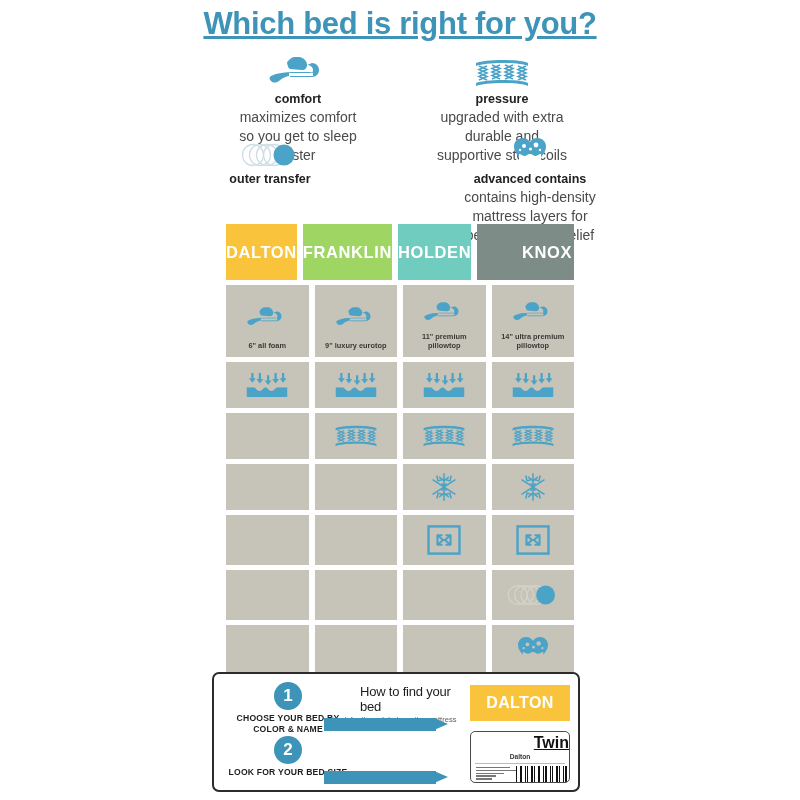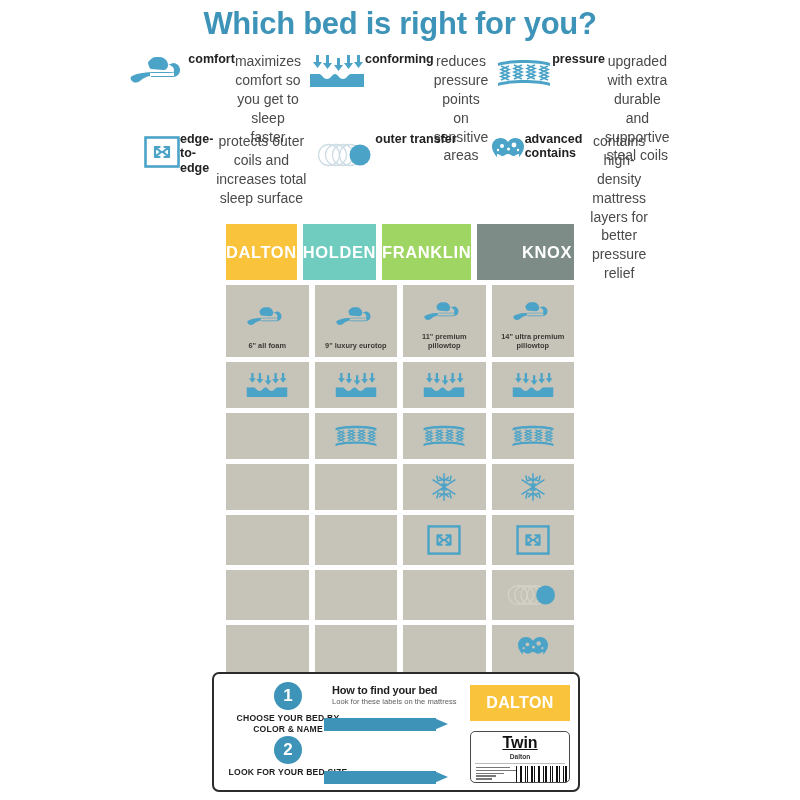--- a/index.html
+++ b/index.html
@@ -11,30 +11,31 @@
   }
   #page { position: relative; width: 800px; height: 800px; }
 
   
   .title {
     position: absolute; top: 6px; left: 0; width: 800px;
     text-align: center;
     font-size: 31px; font-weight: bold;
     color: #3E94B8;
     letter-spacing: -0.3px;
+    text-decoration: underline;
   }
 
   
   .feat-row { position: absolute; display: flex; justify-content: center; }
   .feat-row.r1 { top: 52px; left: 196px; width: 408px; }
   .feat-row.r2 { top: 132px; left: 140px; width: 520px; }
 
   .feat {
     flex: 1 1 0;
-    display: flex; flex-direction: row; 
+    display: flex; flex-direction: column; align-items: center;
     padding: 0 4px;
   }
   .feat .glyph {
     height: 36px; display: flex; align-items: flex-end; justify-content: center;
     margin-bottom: 4px;
   }
   .feat .f-name {
     font-size: 12.5px; font-weight: bold; color: #222; line-height: 1.15;
     margin-bottom: 2px;
   }
@@ -87,21 +88,21 @@
     background: #3E94B8; color: #fff;
     font-size: 17px; font-weight: bold;
     display: flex; align-items: center; justify-content: center;
     margin-bottom: 3px;
   }
   .step-label {
     font-size: 8.6px; font-weight: bold; color: #1d1d1d;
     text-align: center; line-height: 1.25; letter-spacing: 0.2px;
   }
   .panel-head { position: absolute; left: 118px; top: 10px; width: 140px; }
-  .panel-title { font-size: 11px; font-weight: bold; color: #1d1d1d; letter-spacing: -0.2px; }
+  .panel-title { font-size: 13px; font-weight: normal; color: #1d1d1d; letter-spacing: -0.2px; margin-left: 28px; }
   .panel-sub { font-size: 7.6px; color: #5d5d5d; margin-top: 1px; }
 
   .arrow { position: absolute; height: 13px; }
   .arrow.a1 { left: 110px; top: 44px; width: 128px; }
   .arrow.a2 { left: 110px; top: 97px; width: 128px; }
   .arrow .bar { position:absolute; left:0; top:0; height:13px; width: 112px; background:#3E94B8; }
   .arrow .tip {
     position:absolute; left:110px; top:0; width:0; height:0;
     border-top: 6.5px solid transparent; border-bottom: 6.5px solid transparent;
     border-left: 14px solid #3E94B8;
@@ -110,21 +111,21 @@
   .tag-brand {
     position: absolute; left: 256px; top: 11px; width: 100px; height: 36px;
     background: #F9C33C; display:flex; align-items:center; justify-content:center;
     font-size: 16px; font-weight: bold; color: #ffffff; letter-spacing: 0.4px;
   }
   .tag-label {
     position: absolute; left: 256px; top: 57px; width: 100px; height: 52px;
     background: #ffffff; border: 1px solid #4a4a4a; border-radius: 5px;
     overflow: hidden;
   }
-  .tag-size { text-align:center; font-size: 16px; font-weight: bold; color:#111; margin-top: 2px; text-decoration: underline; }
+  .tag-size { text-align:right; font-size: 16px; font-weight: bold; color:#111; margin-top: 2px; text-decoration: underline; }
   .tag-name { text-align:center; font-size: 6.6px; font-weight: bold; color:#333; margin-top: 1px; }
   .tag-sep { height:1px; background:#bbb; margin: 3px 4px 2px; }
   .tag-bottom { display:flex; justify-content:space-between; padding: 0 5px; }
   .tag-fine { display:flex; flex-direction:column; gap:1.4px; padding-top: 1px; }
   .tag-fine i { display:block; height:1.4px; background:#777; }
   .barcode { display:flex; gap:1px; align-items:flex-end; height: 17px; }
   .barcode i { display:block; width:1px; height:17px; background:#111; }
   .barcode i.w { width:2px; }
   .barcode i.g { background:transparent; }
 
@@ -146,37 +147,20 @@
           <path d="M22 6c-2 0-4 1-4 3 0 2 2 3 4 3l6 .5c2 0 3-1.5 3-3 0-2-2-3.5-4-3.5z" fill="#4BA3C7"></path>
           <path d="M38 11c3 0 6 2 6 5s-2 5-5 5H24c-2 0-3 1-3 2h22c4 0 7-3 7-7s-3-7-7-7z" fill="#4BA3C7"></path>
           <path d="M2 22c6-3 14-4 22-4h16c3 0 5 1 5 2 0 1-2 2-5 2H22c-5 0-9 2-12 5-3 2-6 2-8 0-2-2-2-4 0-5z" fill="#4BA3C7"></path>
           <path d="M20 19h24v3H20z" fill="#ffffff"></path>
         </svg>
       </div>
       <div class="f-name">comfort</div>
       <div class="f-desc">maximizes comfort so you get to sleep faster</div>
     </div>
 
-    <div class="feat">
-      <div class="glyph">
-        <svg width="56" height="34" viewBox="0 0 56 34">
-          <g fill="#4BA3C7">
-            <path d="M7 1h3v7h3l-4.5 6L4 8h3z"></path>
-            <path d="M17 1h3v8h3l-4.5 6L14 9h3z"></path>
-            <path d="M28 4h3v7h3l-4.5 6L25 11h3z"></path>
-            <path d="M38 1h3v8h3l-4.5 6L35 9h3z"></path>
-            <path d="M48 1h3v7h3l-4.5 6L45 8h3z"></path>
-          </g>
-          <path d="M1 20h54v13H1z" fill="#4BA3C7"></path>
-          <path d="M1 20c4 0 6 0 9 0 3 0 4 5 8 5s5-5 8-5 4 5 8 5 5-5 8-5c3 0 8 0 13 0v-3H1z" fill="#ffffff"></path>
-        </svg>
-      </div>
-      <div class="f-name">conforming</div>
-      <div class="f-desc">reduces pressure points on sensitive areas</div>
-    </div>
 
     <div class="feat">
       <div class="glyph">
         <svg width="56" height="30" viewBox="0 0 56 30">
           <path d="M2 5C12 1 44 1 54 5v3C44 4 12 4 2 8z" fill="#4BA3C7"></path>
           <path d="M2 25C12 21 44 21 54 25v3C44 24 12 24 2 28z" fill="#4BA3C7"></path>
           <g stroke="#4BA3C7" stroke-width="1.6" fill="none">
             <path d="M5 8l8 3.5-8 3.5 8 3.5-8 3.5"></path>
             <path d="M13 8l-8 3.5 8 3.5-8 3.5 8 3.5"></path>
             <path d="M18 7l8 3.5-8 3.5 8 3.5-8 3.5"></path>
@@ -189,35 +173,20 @@
         </svg>
       </div>
       <div class="f-name">pressure</div>
       <div class="f-desc">upgraded with extra durable and supportive steal coils</div>
     </div>
   </div>
 
   <div class="feat-row r2">
 
 
-    <div class="feat">
-      <div class="glyph">
-        <svg width="36" height="32" viewBox="0 0 36 32">
-          <rect x="1.5" y="1.5" width="33" height="29" fill="none" stroke="#4BA3C7" stroke-width="2.6"></rect>
-          <g stroke="#4BA3C7" stroke-width="2.2" stroke-linecap="round" fill="none">
-            <path d="M11 11l6 5M11 11v4.5M11 11h4.5"></path>
-            <path d="M25 11l-6 5M25 11v4.5M25 11h-4.5"></path>
-            <path d="M11 21l6-5M11 21v-4.5M11 21h4.5"></path>
-            <path d="M25 21l-6-5M25 21v-4.5M25 21h-4.5"></path>
-          </g>
-        </svg>
-      </div>
-      <div class="f-name">edge-to-edge</div>
-      <div class="f-desc">protects outer coils and increases total sleep surface</div>
-    </div>
 
     <div class="feat">
       <div class="glyph">
         <svg width="58" height="26" viewBox="0 0 58 26">
           <g fill="none" stroke="#cfdde5" stroke-width="1.3">
             <circle cx="12" cy="13" r="10.5"></circle>
             <circle cx="19" cy="13" r="10.5"></circle>
             <circle cx="26" cy="13" r="10.5"></circle>
             <circle cx="33" cy="13" r="10.5"></circle>
           </g>
@@ -243,22 +212,22 @@
       </div>
       <div class="f-name">advanced contains</div>
       <div class="f-desc">contains high-density mattress layers for better pressure relief</div>
     </div>
   </div>
 
   <div id="grid">
 
     <div class="g-row">
       <div class="g-cell g-head c0">DALTON</div>
+      <div class="g-cell g-head c1">FRANKLIN</div>
       <div class="g-cell g-head c2">HOLDEN</div>
-      <div class="g-cell g-head c1">FRANKLIN</div>
       <div class="g-cell g-head c3">KNOX</div>
     </div>
 
     <div class="g-row">
       <div class="g-cell row-desc">
         <div class="cell-ico">
           <svg width="40" height="24" viewBox="0 0 58 34">
             <path d="M26 3c-3 0-6 2-7 5-1 3 0 6 2 7l12 1c3 0 5-2 5-5 0-4-4-8-8-8-1.3 0-2.7 0-4 0z" fill="#4BA3C7"></path>
             <path d="M22 6c-2 0-4 1-4 3 0 2 2 3 4 3l6 .5c2 0 3-1.5 3-3 0-2-2-3.5-4-3.5z" fill="#4BA3C7"></path>
             <path d="M38 11c3 0 6 2 6 5s-2 5-5 5H24c-2 0-3 1-3 2h22c4 0 7-3 7-7s-3-7-7-7z" fill="#4BA3C7"></path>

